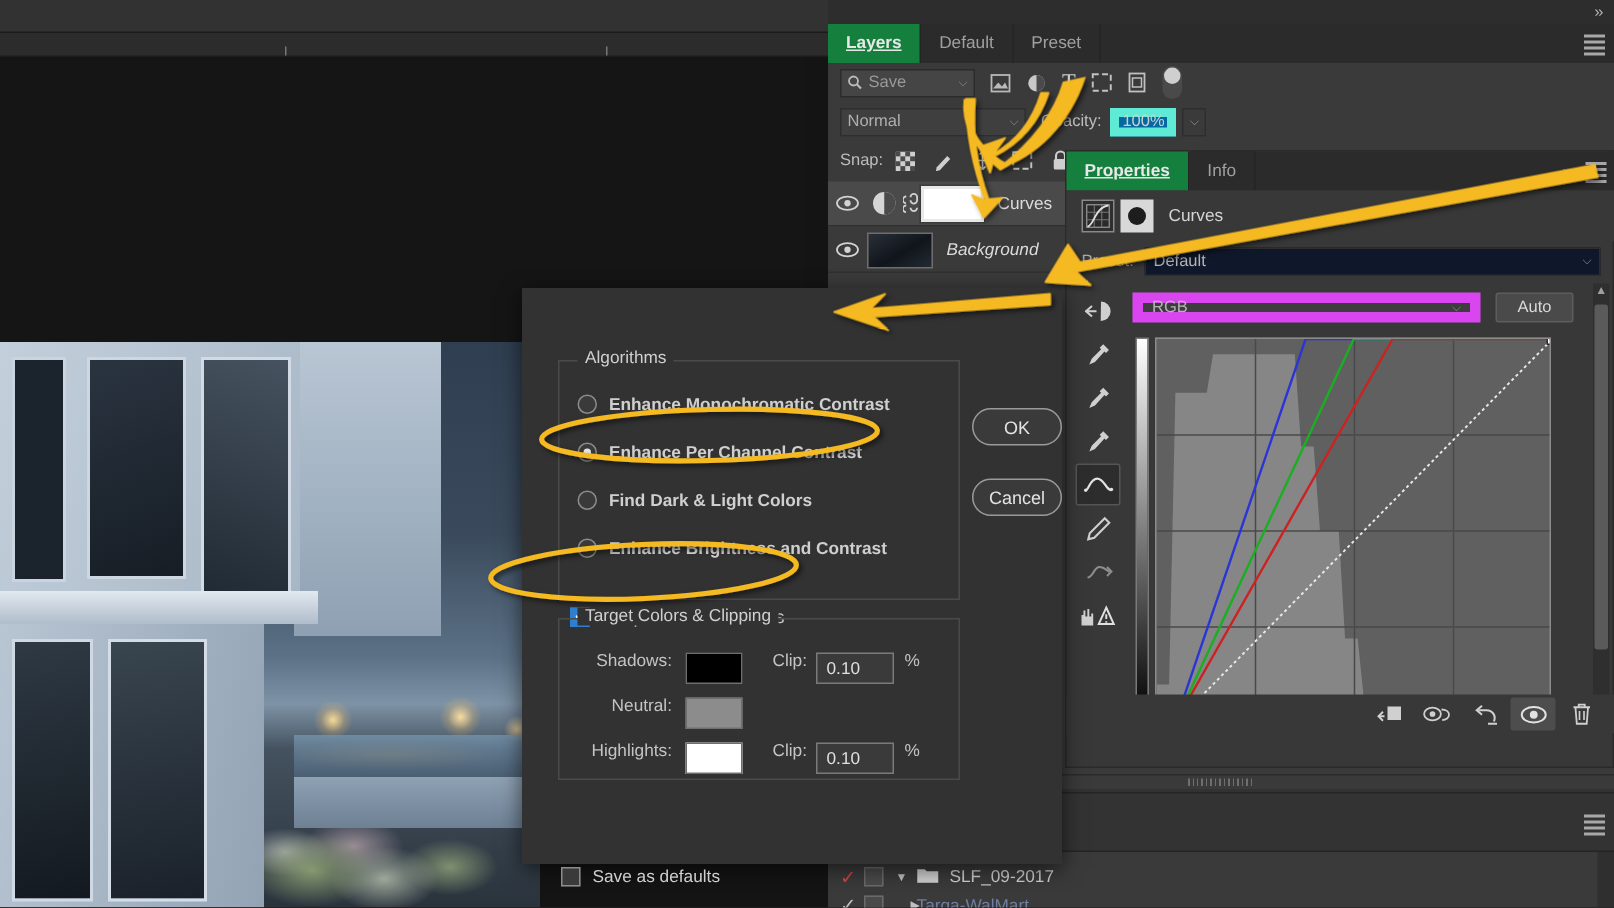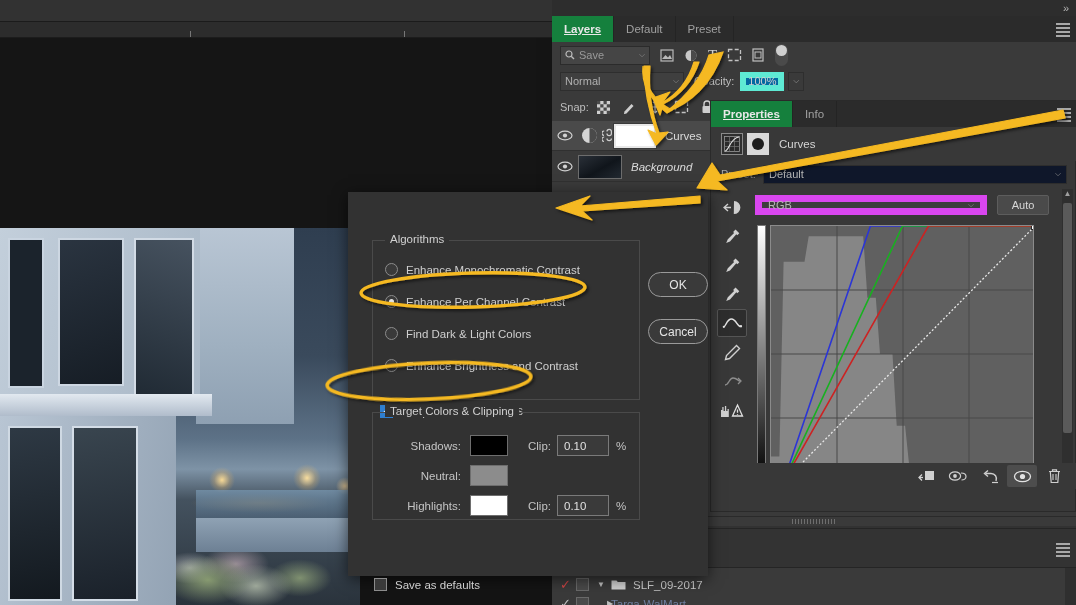--- a/index.html
+++ b/index.html
@@ -162,28 +162,28 @@
 
   .fieldset { position: absolute; border: 1px solid #4a4a4a; }
   .fs-legend { position: absolute; top: -8px; left: 12px; padding: 0 5px; background: #323232; font-size: 11.5px; color: #d0d0d0; }
 
   #fs-algorithms { left: 12px; top: 16px; width: 268px; height: 160px; }
   #fs-target { left: 12px; top: 188px; width: 268px; height: 108px; }
 
   .radio-row { position: absolute; left: 12px; display: flex; align-items: center; cursor: pointer; }
   .rad { width: 13px; height: 13px; border-radius: 50%; border: 1px solid #8c8c8c; background: #3a3a3a; margin-right: 8px; position: relative; }
   .rad.on::after { content: ""; position: absolute; left: 3px; top: 3px; width: 5px; height: 5px; border-radius: 50%; background: #e6e6e6; }
-  .radio-row .lab { font-size: 11.5px; color: #cfcfcf; }
+  .radio-row .lab { font-size: 11.5px; color: #cfcfcf; font-weight: bold; }
 
   #snap-row { position: absolute; left: 20px; top: 180px; display: flex; align-items: center; cursor: pointer; }
   .cbx { width: 13px; height: 13px; border: 1px solid #8c8c8c; background: #3a3a3a; margin-right: 8px; display: flex; align-items: center; justify-content: center; }
   .cbx.on { background: #2f7fd0; border-color: #2f7fd0; }
   .cbx.on::after { content: "\2713"; color: #fff; font-size: 10px; line-height: 1; }
 
-  .tc-row { position: absolute; left: 16px; display: flex; align-items: center; }
+  .tc-row { position: absolute; left: 3px; display: flex; }
   .tc-lbl { width: 72px; text-align: right; font-size: 11.5px; color: #c4c4c4; margin-right: 9px; }
   .swatch { width: 38px; height: 21px; border: 1px solid #6e6e6e; cursor: pointer; }
   .clip-lbl { margin-left: 20px; font-size: 11.5px; color: #c4c4c4; }
   .clip-in { margin-left: 6px; width: 52px; height: 21px; background: #3a3a3a; border: 1px solid #7a7a7a; display: flex; align-items: center; padding-left: 6px; font-size: 11.5px; color: #e0e0e0; cursor: text; }
   .pct { margin-left: 7px; font-size: 11.5px; color: #c4c4c4; }
 
   #save-row { position: absolute; left: 14px; top: 354px; display: flex; align-items: center; cursor: pointer; }
   #save-row .lab { font-size: 11.5px; color: #cfcfcf; }
 
   .dlg-btn { position: absolute; left: 288px; width: 60px; height: 25px; border-radius: 13px; border: 1px solid #9a9a9a; background: #3a3a3a; display: flex; align-items: center; justify-content: center; font-size: 12px; color: #e4e4e4; cursor: pointer; }

